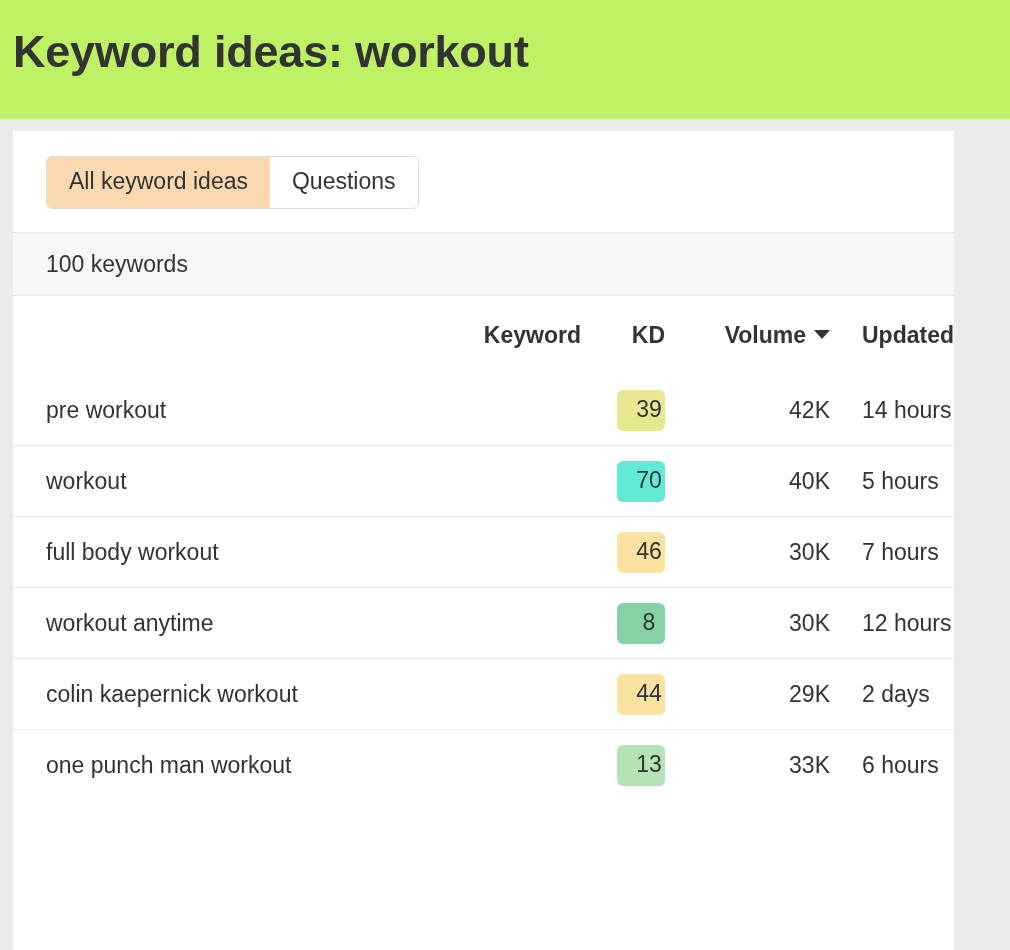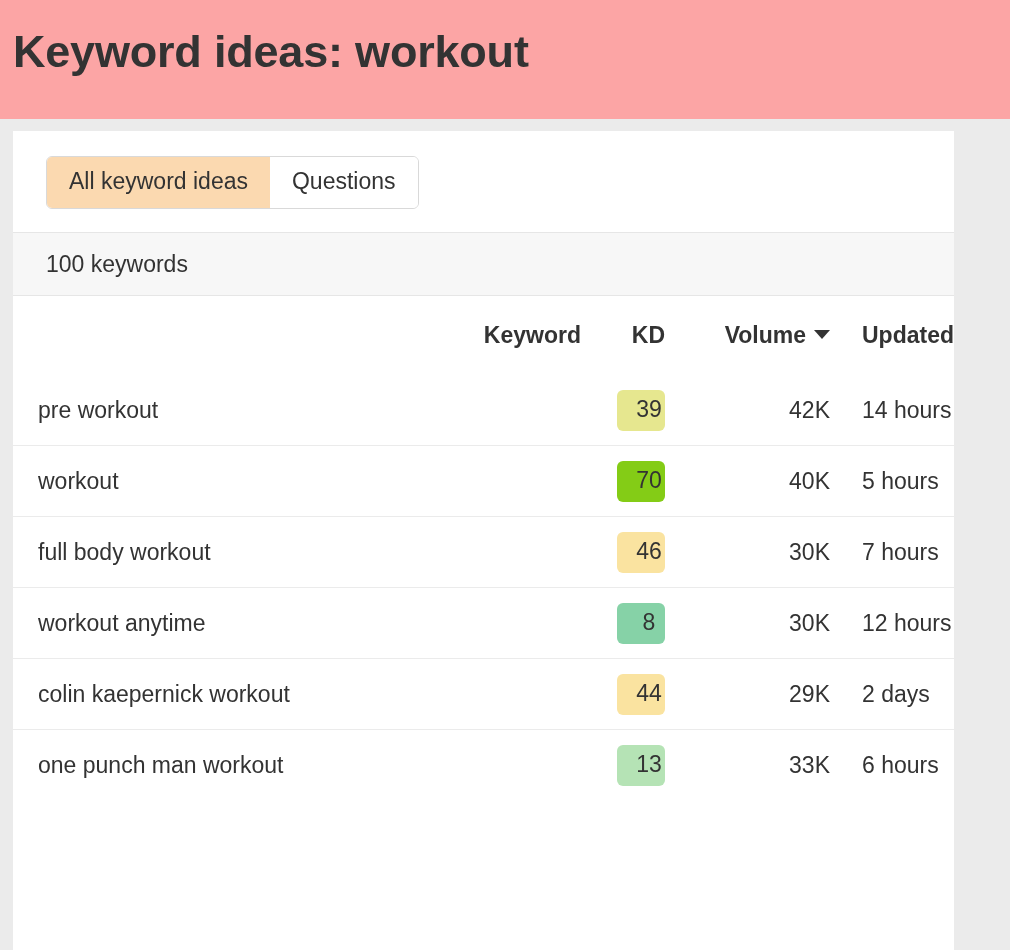--- a/index.html
+++ b/index.html
@@ -18,21 +18,21 @@
     width: 1010px;
     height: 950px;
     background: #ebebeb;
   }
 
   
   .page-header {
     height: 119px;
     box-sizing: border-box;
     padding: 24px 1px 0 13px;
-    background: #fca5a5;
+    background: #bef264;
   }
   .page-title {
     font-size: 45px;
     font-weight: bold;
     color: #333333;
     letter-spacing: -0.2px;
     line-height: 56px;
     margin: 0;
     white-space: nowrap;
   }
@@ -134,21 +134,21 @@
   }
 
   tbody tr td {
     height: 70px;
     border-top: 1px solid #ebebeb;
     font-size: 23px;
     color: #333333;
   }
   tbody tr:first-child td { border-top: none; }
 
-  td.td-keyword { text-align: left;  padding-left: 25px; }
+  td.td-keyword { text-align: left;  padding-left: 33px; }
   td.td-kd      { text-align: right; }
   td.td-volume  { text-align: right; padding-right: 12px; }
   td.td-updated { text-align: left;  padding-left: 20px; }
 
   .kd-badge {
     display: inline-block;
     min-width: 48px;
     box-sizing: border-box;
     padding: 8px 0 10px 16px;
     border-radius: 6px;
@@ -200,21 +200,21 @@
       </thead>
       <tbody id="table-body">
           <tr>
             <td class="td-keyword">pre workout</td>
             <td class="td-kd"><span class="kd-badge" style="background: rgb(230, 231, 143);">39</span></td>
             <td class="td-volume">42K</td>
             <td class="td-updated">14 hours</td>
           </tr>
           <tr>
             <td class="td-keyword">workout</td>
-            <td class="td-kd"><span class="kd-badge" style="background: #84cc16; text-align: center;">70</span></td>
+            <td class="td-kd"><span class="kd-badge" style="background: #5eead4; text-align: center;">70</span></td>
             <td class="td-volume">40K</td>
             <td class="td-updated">5 hours</td>
           </tr>
           <tr>
             <td class="td-keyword">full body workout</td>
             <td class="td-kd"><span class="kd-badge" style="background: rgb(250, 227, 160);">46</span></td>
             <td class="td-volume">30K</td>
             <td class="td-updated">7 hours</td>
           </tr>
           <tr>

